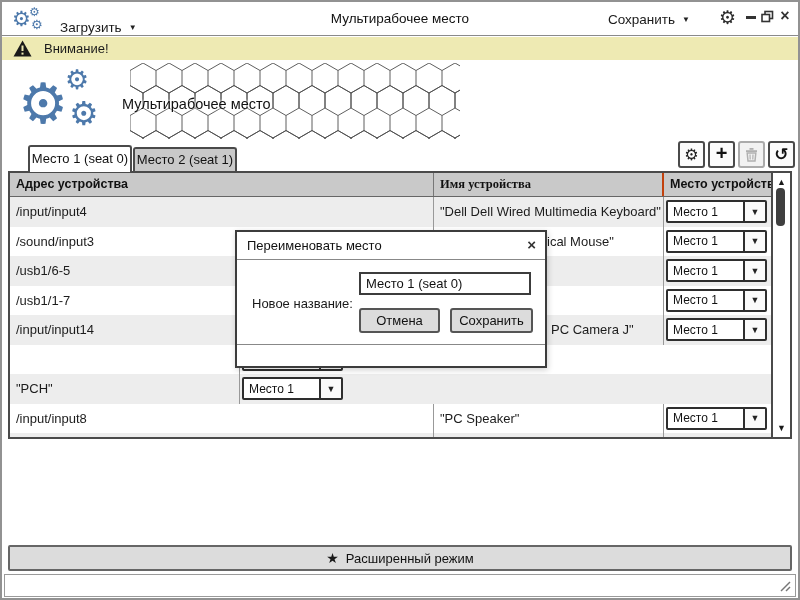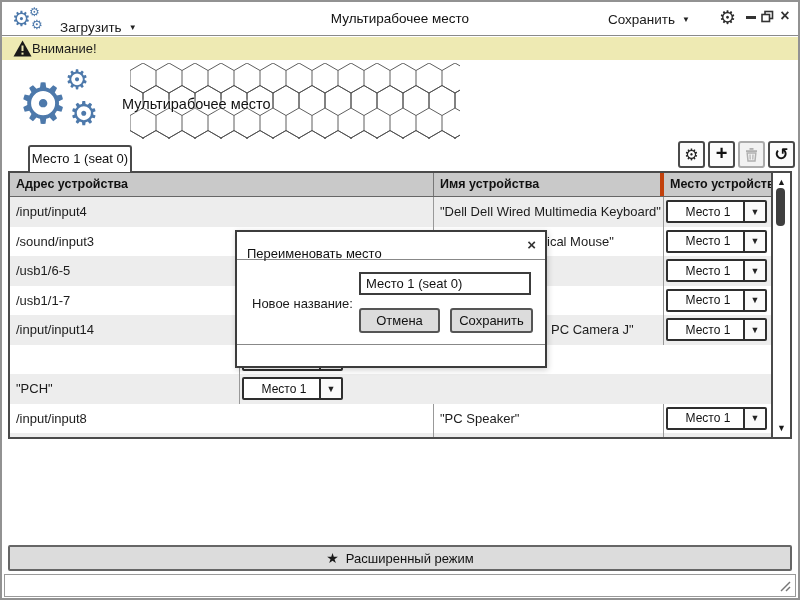--- a/index.html
+++ b/index.html
@@ -20,21 +20,21 @@
   .tb-title{left:0;right:0;top:9px;text-align:center;font-size:13.5px;color:#111;}
   .tb-save{right:108px;top:8px;height:18px;}
   .tb-gear{right:62px;top:6px;font-size:19px;color:#2b2b2b;}
   .winctl{top:6px;width:14px;height:16px;display:flex;align-items:center;justify-content:center;}
   .ctl-min{right:40px;}
   .ctl-min .bar{width:10px;height:3px;background:#333;margin-top:2px;}
   .ctl-max{right:24px;}
   .ctl-close{right:6px;font-size:16px;color:#333;font-weight:bold;}
 
   
-  .warnbar{left:0;top:35px;right:0;height:23px;background:#eeeab3;display:flex;align-items:center;gap:0;padding-left:11px;}
+  .warnbar{left:0;top:35px;right:0;height:23px;background:#eeeab3;display:flex;align-items:center;gap:12px;padding-left:11px;}
   .warn-text{font-size:13px;color:#1a1a1a;}
 
   
   .hero{left:0;top:58px;right:0;height:84px;background:#fff;}
   .hexes{left:128px;top:3px;width:330px;height:76px;}
   .hero-gears{left:16px;top:6px;width:96px;height:70px;}
   .hero-gears .g1{position:absolute;left:0;top:10px;font-size:56px;color:#4d79ab;}
   .hero-gears .g2{position:absolute;left:47px;top:0;font-size:27px;color:#4d79ab;}
   .hero-gears .g3{position:absolute;left:51px;top:31px;font-size:33px;color:#4d79ab;}
   .hero-title{left:120px;top:36px;font-size:14.5px;color:#111;text-shadow:0 0 3px #fff,0 0 3px #fff;}
@@ -48,24 +48,24 @@
   .btn-gear{left:676px;font-size:16px;color:#222;}
   .btn-add{left:706px;font-size:20px;font-weight:bold;color:#111;padding-bottom:2px;}
   .btn-del{left:736px;}
   .btn-reset{left:766px;font-size:17px;font-weight:bold;color:#111;}
 
   
   .tableframe{left:6px;top:169px;width:784px;height:268px;border:2px solid #4a4a4a;background:#fff;z-index:2;overflow:hidden;}
   .thead{position:absolute;left:0;top:0;width:763px;height:23px;background:#c9c9c9;border-bottom:1px solid #666;display:flex;}
   .hcell{font-size:12.5px;font-weight:bold;color:#111;line-height:22px;padding-left:6px;overflow:hidden;white-space:nowrap;box-sizing:border-box;}
   .hc-addr{width:424px;border-right:1px solid #777;}
-  .hc-name{width:230px;border-right:4px solid #c2410c;}
+  .hc-name{width:230px;border-right:2px solid #c2410c;font-family:Liberation Serif, serif;}
   .hc-seat{flex:1;}
   .tbody{position:absolute;left:0;top:24px;bottom:0;width:763px;overflow:hidden;}
-  .trow{display:flex;height:29.5px;background:#fff;text-align:center;}
+  .trow{display:flex;height:29.5px;background:#fff;}
   .trow.alt{background:#ededed;}
   .cell{box-sizing:border-box;font-size:13px;color:#1c1c1c;display:flex;align-items:center;padding-left:6px;overflow:hidden;white-space:nowrap;}
   .cell-addr{width:424px;border-right:1px solid #999;}
   .cell-name{width:230px;border-right:1px solid #999;}
   .cell-seat{flex:1;padding-left:2px;}
   .trow:nth-child(2) .cell-name{padding-left:113px;}
   .trow:nth-child(5) .cell-name{padding-left:117px;}
   .combo{width:101px;height:23px;background:#fff;border:2px solid #2e2e2e;border-radius:2px;display:flex;align-items:center;box-sizing:border-box;}
   .combo-text{flex:1;font-size:12px;color:#111;padding-left:5px;overflow:hidden;white-space:nowrap;}
   .combo-btn{width:20px;align-self:stretch;border-left:2px solid #2e2e2e;display:flex;align-items:center;justify-content:center;font-size:9px;color:#222;background:#fafafa;}
@@ -76,21 +76,21 @@
 
   
   .advbtn{left:6px;top:543px;width:784px;height:26px;background:#dcdcdc;border:2px solid #666;border-radius:2px;display:flex;align-items:center;justify-content:center;gap:7px;font-size:13px;color:#111;}
   .adv-star{font-size:14px;color:#1a1a1a;}
   .statusbar{left:2px;top:572px;width:792px;height:23px;background:#fff;border:1px solid #9a9a9a;}
   .grip{position:absolute;right:3px;bottom:3px;}
 
   
   .dialog{left:233px;top:228px;width:312px;height:138px;background:#fff;border:2px solid #3c3c3c;z-index:10;box-shadow:1px 2px 6px rgba(0,0,0,0.18);}
   .dlg-titlebar{position:absolute;left:0;top:0;right:0;height:27px;border-bottom:1px solid #888;}
-  .dlg-title{position:absolute;left:10px;top:14px;font-size:13px;color:#111;}
+  .dlg-title{position:absolute;left:10px;top:6px;font-size:13px;color:#111;}
   .dlg-close{position:absolute;right:9px;top:4px;font-size:15px;font-weight:bold;color:#333;}
   .dlg-label{position:absolute;left:15px;top:64px;font-size:13px;color:#1a1a1a;}
   .dlg-input{position:absolute;left:122px;top:40px;width:172px;height:23px;border:2px solid #3c3c3c;font-size:13px;color:#111;padding:0 5px;font-family:"Liberation Sans",sans-serif;background:#fff;box-sizing:border-box;}
   .dlg-btn{position:absolute;top:76px;height:25px;background:#dcdcdc;border:2px solid #555;border-radius:3px;font-size:13px;color:#111;display:flex;align-items:center;justify-content:center;box-sizing:border-box;}
   .dlg-cancel{left:122px;width:81px;}
   .dlg-save{left:213px;width:83px;}
   .dlg-sep{position:absolute;left:0;right:0;top:112px;height:1px;background:#888;}
 </style>
 </head>
 <body>
@@ -147,20 +147,21 @@
     </svg>
     <div class="abs hero-gears">
       <span class="g1 gear-glyph">⚙</span>
       <span class="g2 gear-glyph">⚙</span>
       <span class="g3 gear-glyph">⚙</span>
     </div>
     <div class="abs hero-title">Мультирабочее место</div>
   </div>
 
   <div class="abs tab tab1">Место 1 (seat 0)</div>
+  <div class="abs tab tab2">Место 2 (seat 1)</div>
 
   <div class="abs toolbtn btn-gear">
     <span class="gear-glyph">⚙</span>
   </div>
   <div class="abs toolbtn btn-add">
     <span>+</span>
   </div>
   <div class="abs toolbtn btn-del disabled">
     <svg width="15" height="15">
       <rect x="5.5" y="1" width="4" height="1.8" fill="#b0b0b0"></rect>

